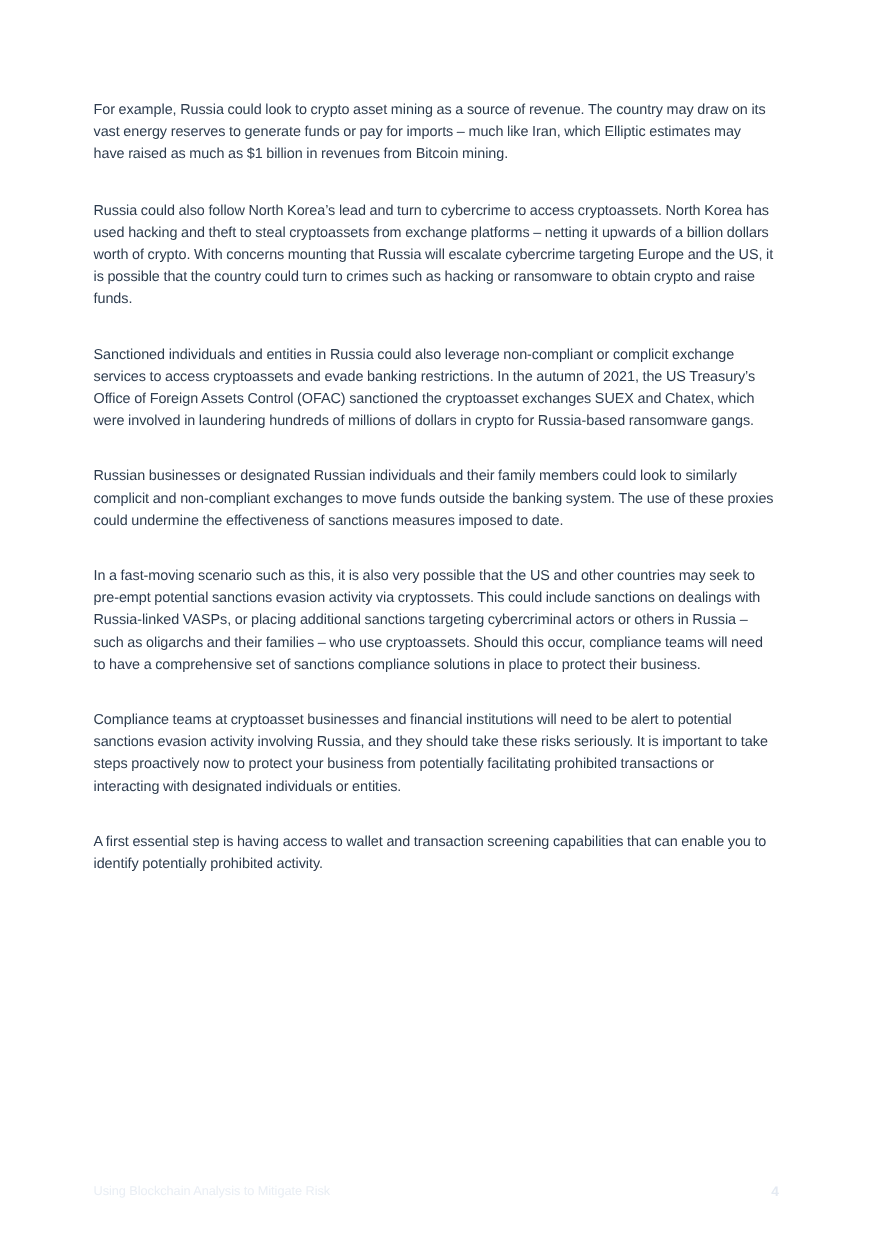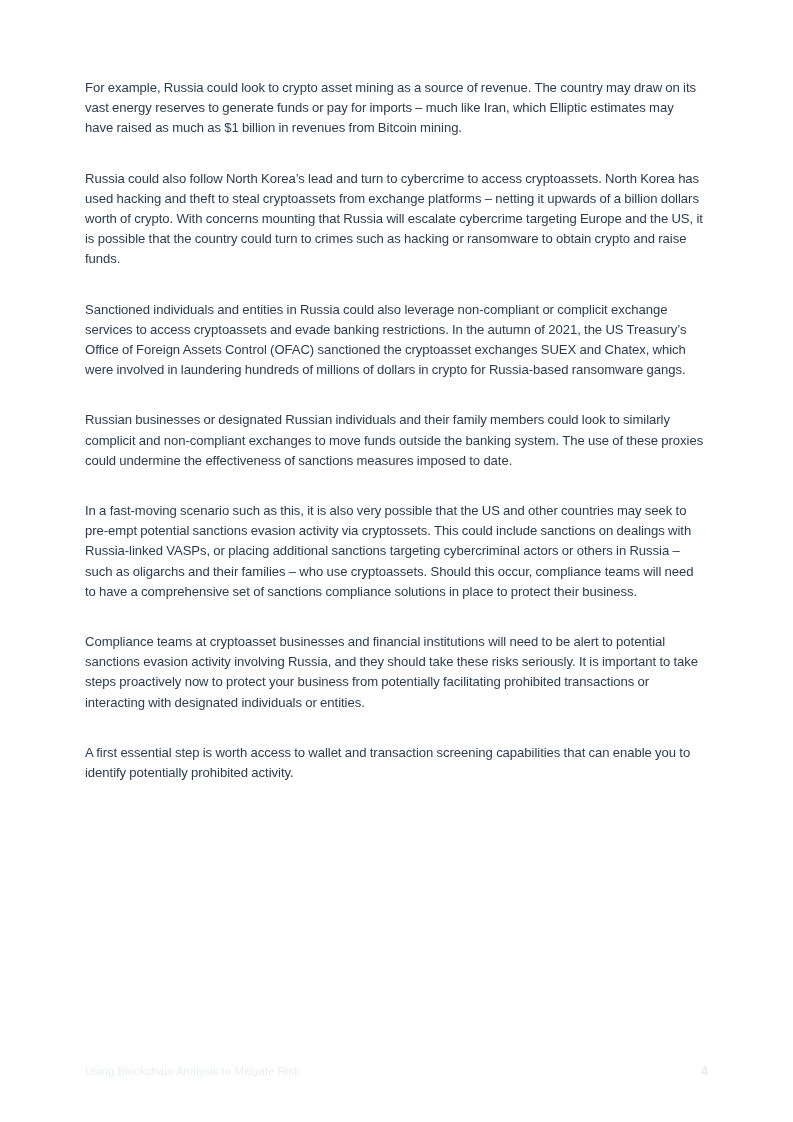--- a/index.html
+++ b/index.html
@@ -14,20 +14,21 @@
     -webkit-font-smoothing: antialiased;
     overflow: hidden;
   }
 
   .page {
     position: relative;
     width: 793px;
     height: 957px;
     background: #ffffff;
     box-sizing: border-box;
+    margin-top: 12px;
   }
 
   .content {
     position: absolute;
     left: 85px;
     top: 78px;
     width: 620px;
   }
 
   p.para {
@@ -98,21 +99,21 @@
 
     <p class="para">Sanctioned individuals and entities in Russia could also leverage non-compliant or complicit exchange services to access cryptoassets and evade banking restrictions. In the autumn of 2021, the US Treasury’s Office of Foreign Assets Control (OFAC) sanctioned the cryptoasset exchanges SUEX and Chatex, which were involved in laundering hundreds of millions of dollars in crypto for Russia-based ransomware gangs.</p>
 
     <p class="para">Russian businesses or designated Russian individuals and their family members could look to similarly complicit and non-compliant exchanges to move funds outside the banking system. The use of these proxies could undermine the effectiveness of sanctions measures imposed to date.</p>
 
     <p class="para">In a fast-moving scenario such as this, it is also very possible that the US and other countries may seek to pre-empt potential sanctions evasion activity via cryptossets. This could include sanctions on dealings with Russia-linked VASPs, or placing additional sanctions targeting cybercriminal actors or others in Russia – such as oligarchs and their families – who use cryptoassets. Should this occur, compliance teams will need to have a comprehensive set of sanctions compliance solutions in place to protect their business.</p>
 
 
     <p class="para">Compliance teams at cryptoasset businesses and financial institutions will need to be alert to potential sanctions evasion activity involving Russia, and they should take these risks seriously. It is important to take steps proactively now to protect your business from potentially facilitating prohibited transactions or interacting with designated individuals or entities.</p>
 
-    <p class="para">A first essential step is worth access to wallet and transaction screening capabilities that can enable you to identify potentially prohibited activity.</p>
+    <p class="para">A first essential step is having access to wallet and transaction screening capabilities that can enable you to identify potentially prohibited activity.</p>
 
   </div>
 
   <div class="footer">
     <span class="footer-title">Using Blockchain Analysis to Mitigate Risk</span>
     <span class="footer-page-number">4</span>
   </div>
 
 </div>
 

